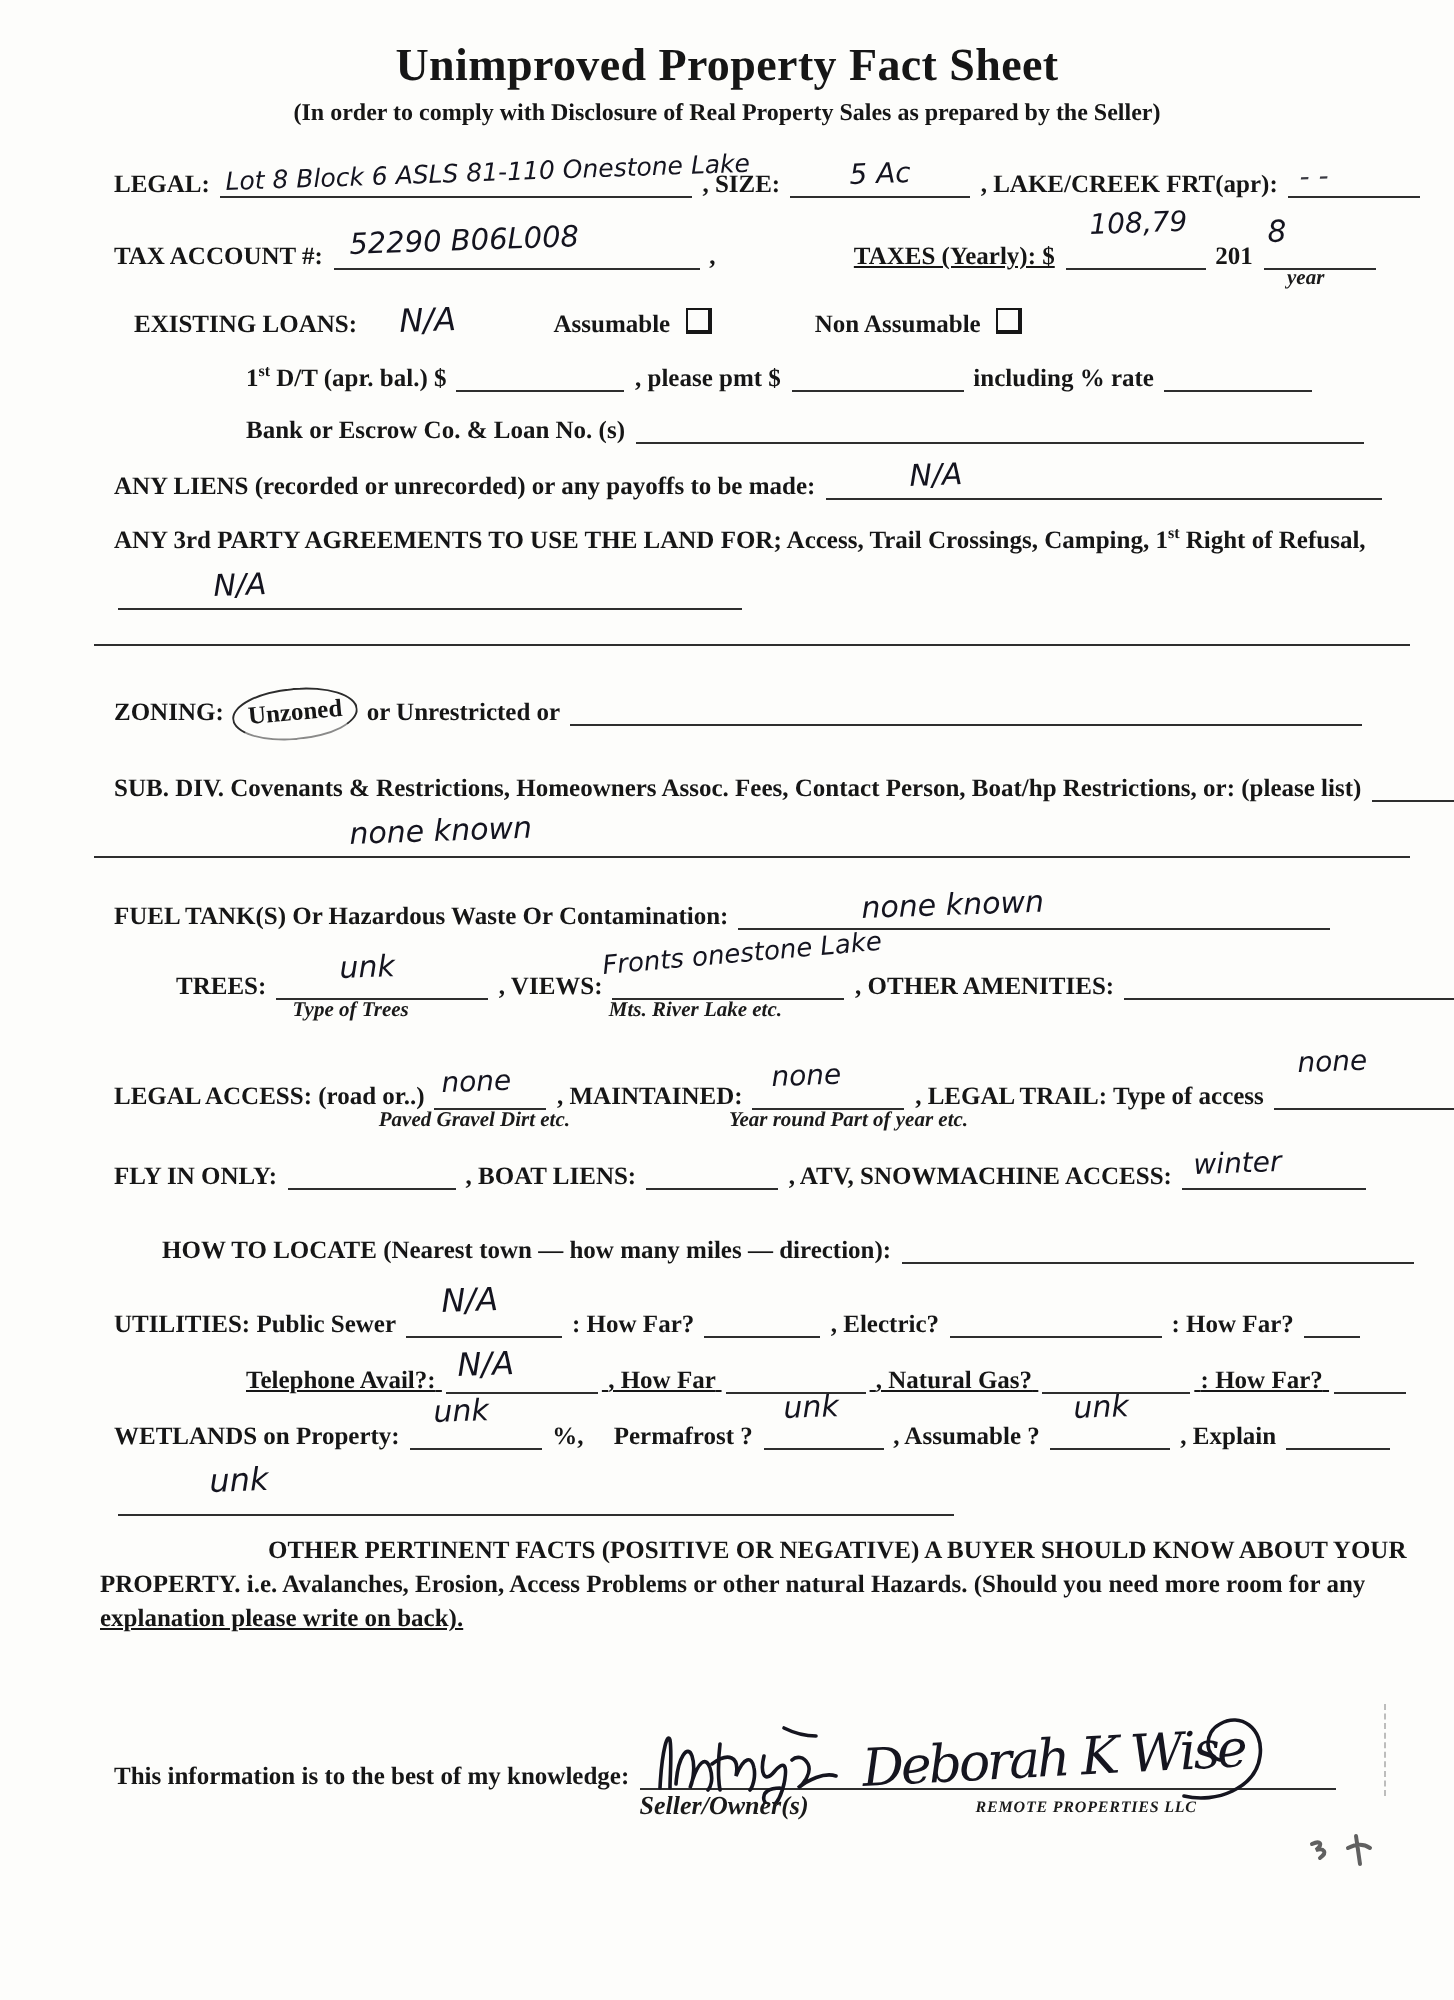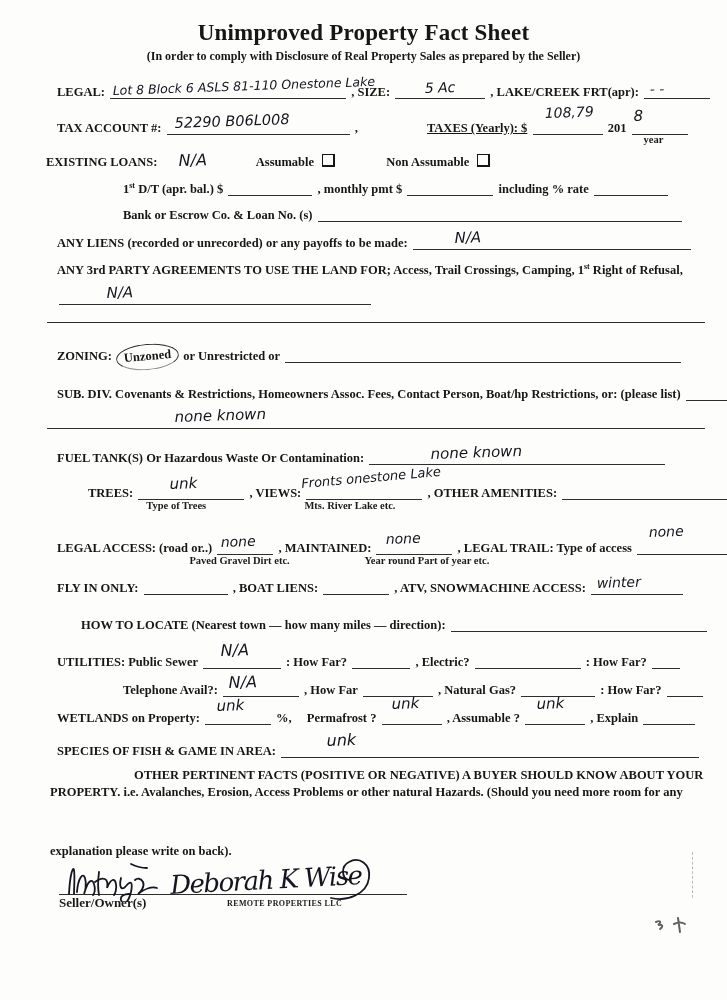--- a/index.html
+++ b/index.html
@@ -6,21 +6,21 @@
   .page{
     position:relative;width:727px;height:1000px;background:#fdfdfb;
     font-family:"Liberation Serif",serif;color:#161616;overflow:hidden;
   }
   .row{position:absolute;white-space:nowrap;font-weight:bold;font-size:12.5px;line-height:1.15;color:#161616;}
   .blank{display:inline-block;position:relative;border-bottom:1.4px solid #2e2e2e;height:14px;vertical-align:-3px;margin:0 2px;}
   .hw{
     position:absolute;font-family:"DejaVu Sans",sans-serif;font-style:italic;font-weight:normal;
     color:#14141f;font-size:14px;transform:rotate(-2deg);transform-origin:left bottom;white-space:nowrap;
   }
-  .sublabel{position:absolute;top:15px;font-weight:bold;font-size:10.5px;color:#1a1a1a;white-space:nowrap;}
+  .sublabel{position:absolute;top:15px;font-weight:bold;font-size:10.5px;color:#1a1a1a;white-space:nowrap;font-style:italic;}
   .checkbox{
     display:inline-block;width:10px;height:10px;border:1.6px solid #161616;
     border-right-width:2.6px;border-bottom-width:2.6px;vertical-align:-1px;margin-left:5px;background:#fdfdfb;
   }
   .circle{
     display:inline-block;border:1.6px solid #2c2c2c;border-radius:50%;
     padding:4px 7px 6px 7px;margin:-6px 1px -4px 1px;transform:rotate(-5deg);border-bottom-color:rgba(44,44,44,.55);
   }
   sup{font-size:8px;vertical-align:super;line-height:0;}
   .sig-agent{
@@ -64,35 +64,35 @@
     <span class="blank" style="width:70px;">
       <span class="hw" style="left:12px;bottom:13px;">108,79</span>
     </span>
     <span>201</span>
     <span class="blank" style="width:56px;">
       <span class="hw" style="left:2px;bottom:9px;font-size:15px;">8</span>
       <span class="sublabel" style="left:12px;top:14px;">year</span>
     </span>
   </div>
 
-  <div class="row" style="top:154px;left:46px;">
+  <div class="row" style="top:154px;left:67px;">
     <span>EXISTING LOANS:</span>
     <span style="position:relative;display:inline-block;width:58px;margin-left:16px;">
       <span class="hw" style="left:2px;bottom:-4px;font-size:16px;">N/A</span>
     </span>
     <span style="margin-left:18px;">Assumable</span>
     <span class="checkbox"></span>
     <span style="margin-left:48px;">Non Assumable</span>
     <span class="checkbox"></span>
   </div>
 
   <div class="row" style="top:181px;left:123px;">
     <span>1</span><sup>st</sup><span> D/T (apr. bal.) $</span>
     <span class="blank" style="width:84px;"></span>
-    <span>, monthly pmt $</span>
+    <span>, please pmt $</span>
     <span class="blank" style="width:86px;"></span>
     <span>including % rate</span>
     <span class="blank" style="width:74px;"></span>
   </div>
 
   <div class="row" style="top:207px;left:123px;">
     <span>Bank or Escrow Co. &amp; Loan No. (s)</span>
     <span class="blank" style="width:364px;"></span>
   </div>
 
@@ -195,21 +195,21 @@
       <span class="hw" style="left:18px;bottom:8px;font-size:16px;">N/A</span>
     </span>
     <span>: How Far?</span>
     <span class="blank" style="width:58px;"></span>
     <span>, Electric?</span>
     <span class="blank" style="width:106px;"></span>
     <span>: How Far?</span>
     <span class="blank" style="width:28px;"></span>
   </div>
 
-  <div class="row" style="top:682px;left:123px;">
+  <div class="row" style="top:682px;left:123px;text-decoration:underline;">
     <span>Telephone Avail?:</span>
     <span class="blank" style="width:76px;">
       <span class="hw" style="left:6px;bottom:4px;font-size:16px;">N/A</span>
     </span>
     <span>, How Far</span>
     <span class="blank" style="width:70px;"></span>
     <span>, Natural Gas?</span>
     <span class="blank" style="width:74px;"></span>
     <span>: How Far?</span>
     <span class="blank" style="width:36px;"></span>
@@ -227,37 +227,37 @@
     </span>
     <span>, Assumable ?</span>
     <span class="blank" style="width:60px;">
       <span class="hw" style="left:12px;bottom:11px;font-size:15px;">unk</span>
     </span>
     <span>, Explain</span>
     <span class="blank" style="width:52px;"></span>
   </div>
 
   <div class="row" style="top:743px;left:57px;">
-    <span>SPECIES OF FISH &amp; GAME IN AREA:</span>
     <span class="blank" style="width:418px;">
       <span class="hw" style="left:46px;bottom:7px;font-size:16px;">unk</span>
     </span>
   </div>
 
   <div class="row" style="top:768px;left:50px;width:660px;">
     <span style="margin-left:84px;">OTHER PERTINENT FACTS (POSITIVE OR NEGATIVE) A BUYER SHOULD KNOW ABOUT YOUR</span>
   </div>
   <div class="row" style="top:785px;left:50px;width:672px;">
     <span>PROPERTY. i.e. Avalanches, Erosion, Access Problems or other natural Hazards. (Should you need more room for any</span>
   </div>
-  <div class="row" style="top:844px;left:50px;width:660px;">
+  <div class="row" style="top:802px;left:50px;width:660px;text-decoration:underline;">
     <span>explanation please write on back).</span>
   </div>
 
   <div class="row" style="top:880px;left:57px;">
+    <span>This information is to the best of my knowledge:</span>
     <span class="blank" style="width:348px;">
       <svg style="position:absolute;left:2px;bottom:-8px;" width="118" height="48" viewBox="0 0 118 48">
         <g fill="none" stroke="#15151f" stroke-width="1.8" stroke-linecap="round">
           <path d="M8 40 C9 20 12 12 13 16 C14 22 13 34 13 40"></path>
           <path d="M16 38 C17 24 22 18 24 24 C26 30 24 38 23 40 C27 26 31 24 33 30 C35 36 33 40 32 41"></path>
           <path d="M38 18 C37 26 37 36 38 41"></path>
           <path d="M34 28 C42 22 48 24 46 34 C50 24 54 24 55 30 C56 35 54 40 53 41"></path>
           <path d="M60 24 C58 32 60 38 65 32 C70 26 72 28 70 38 C67 50 62 52 60 46 C59 42 63 40 68 40"></path>
           <path d="M74 26 C76 24 80 24 82 28 C84 32 80 38 77 40 C82 36 90 32 96 34"></path>
           <path d="M70 10 C74 12 80 14 86 14"></path>

